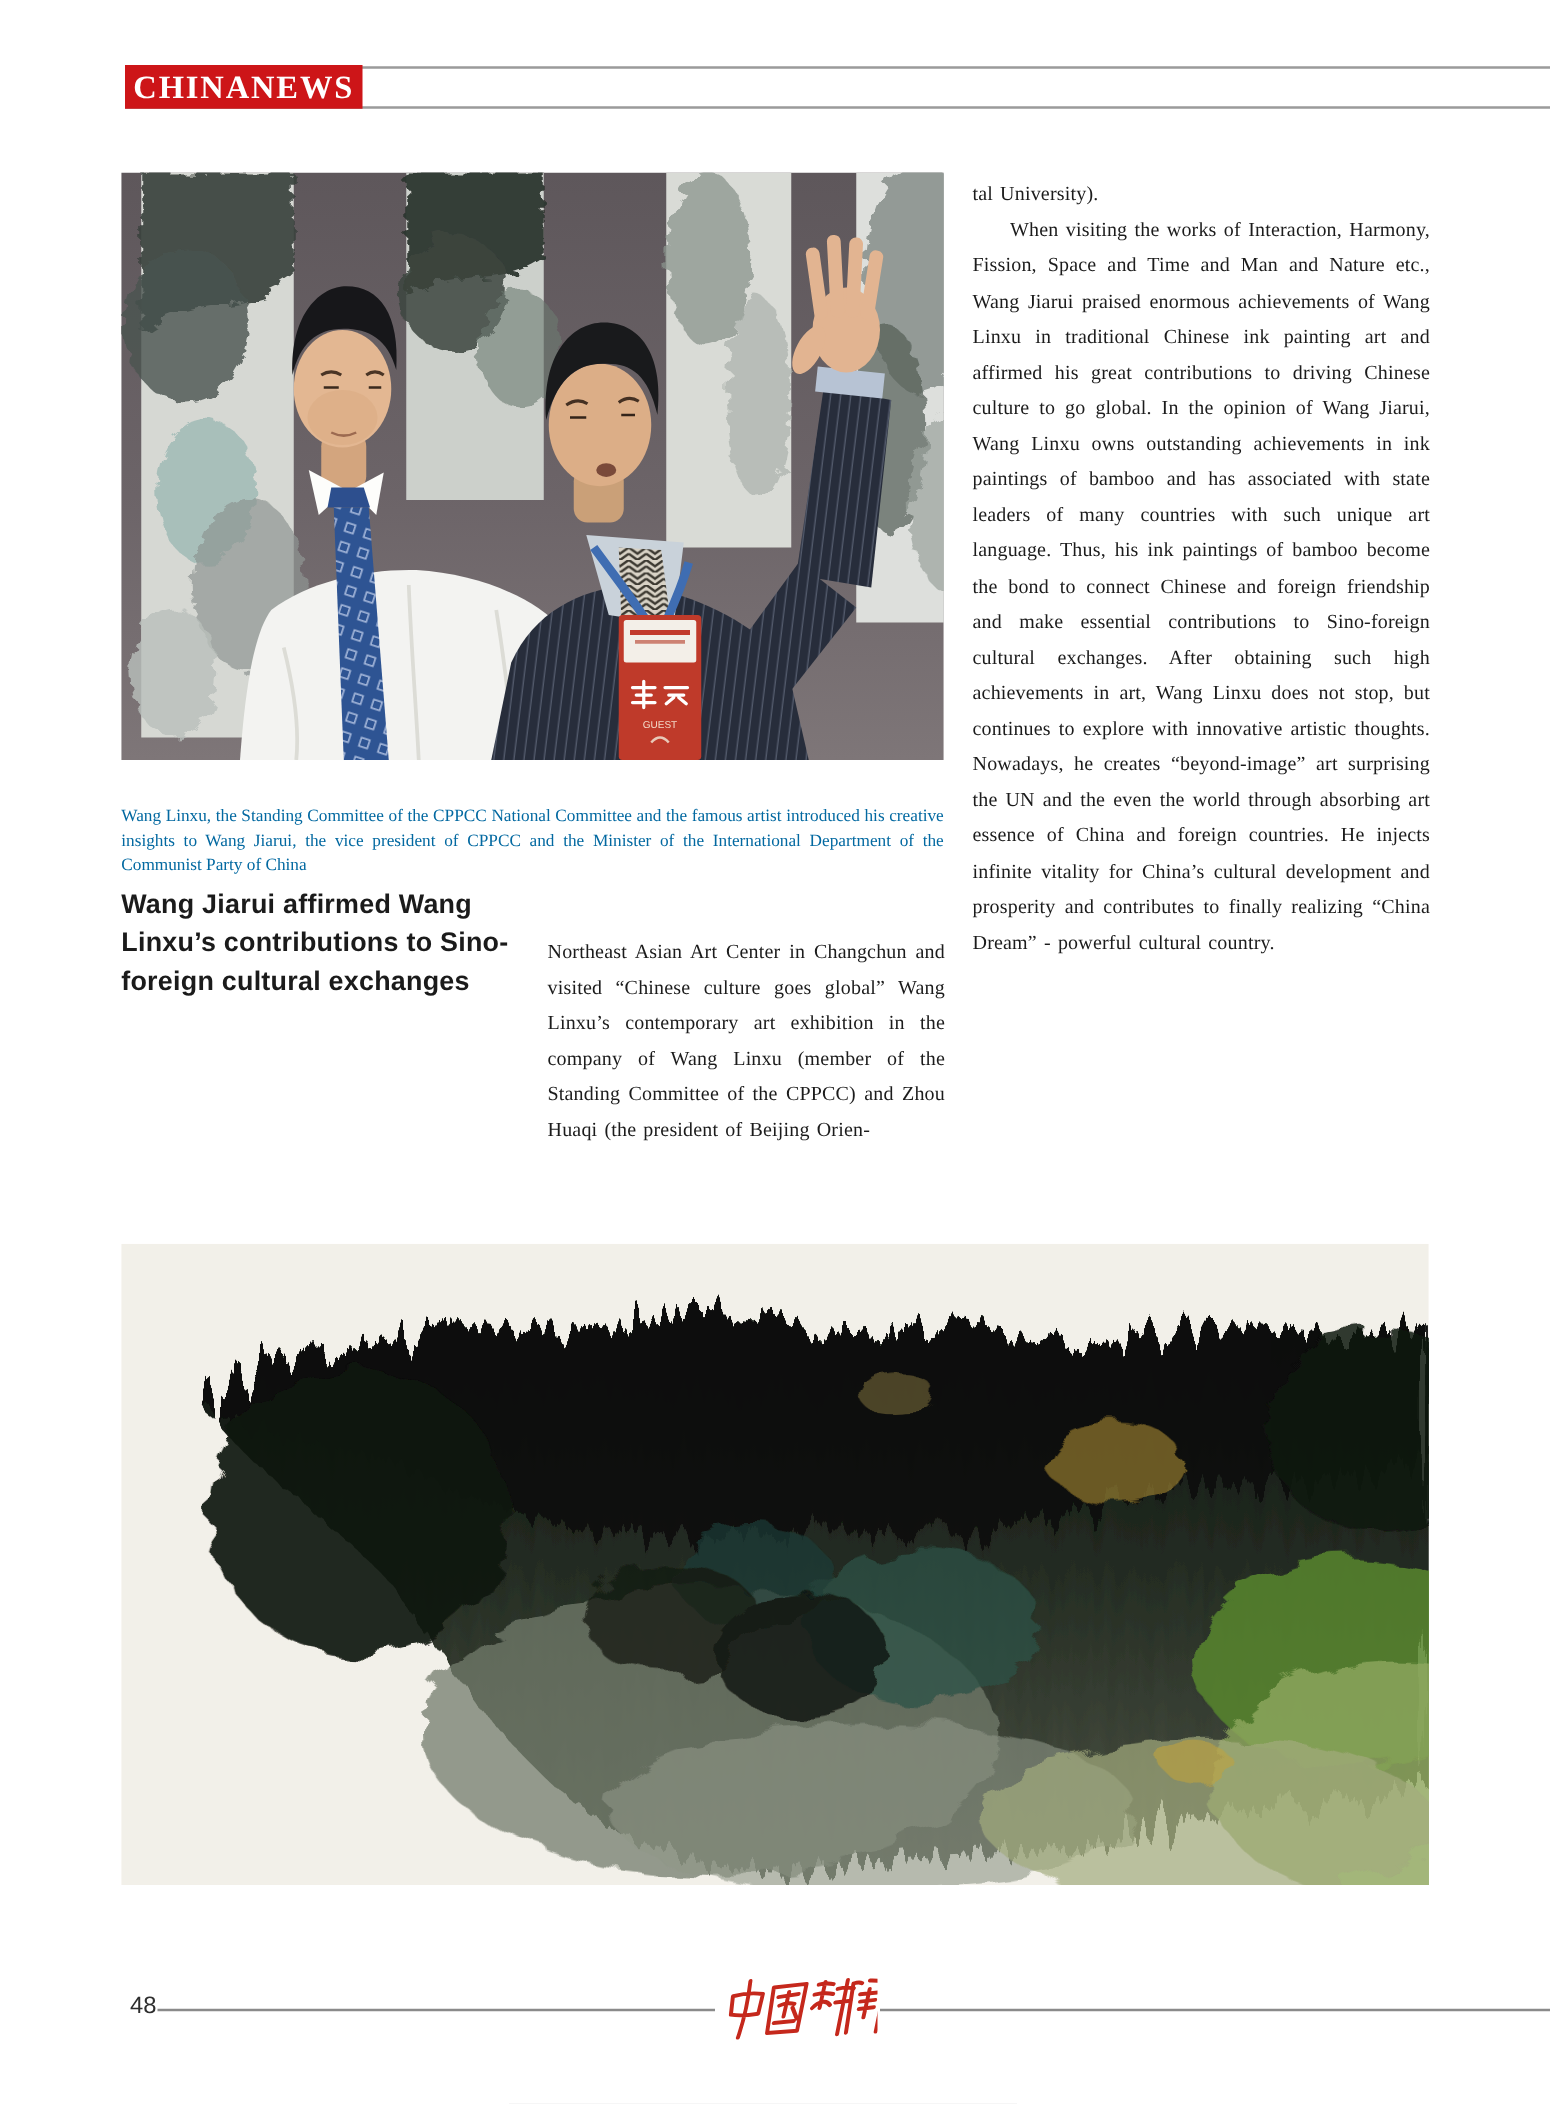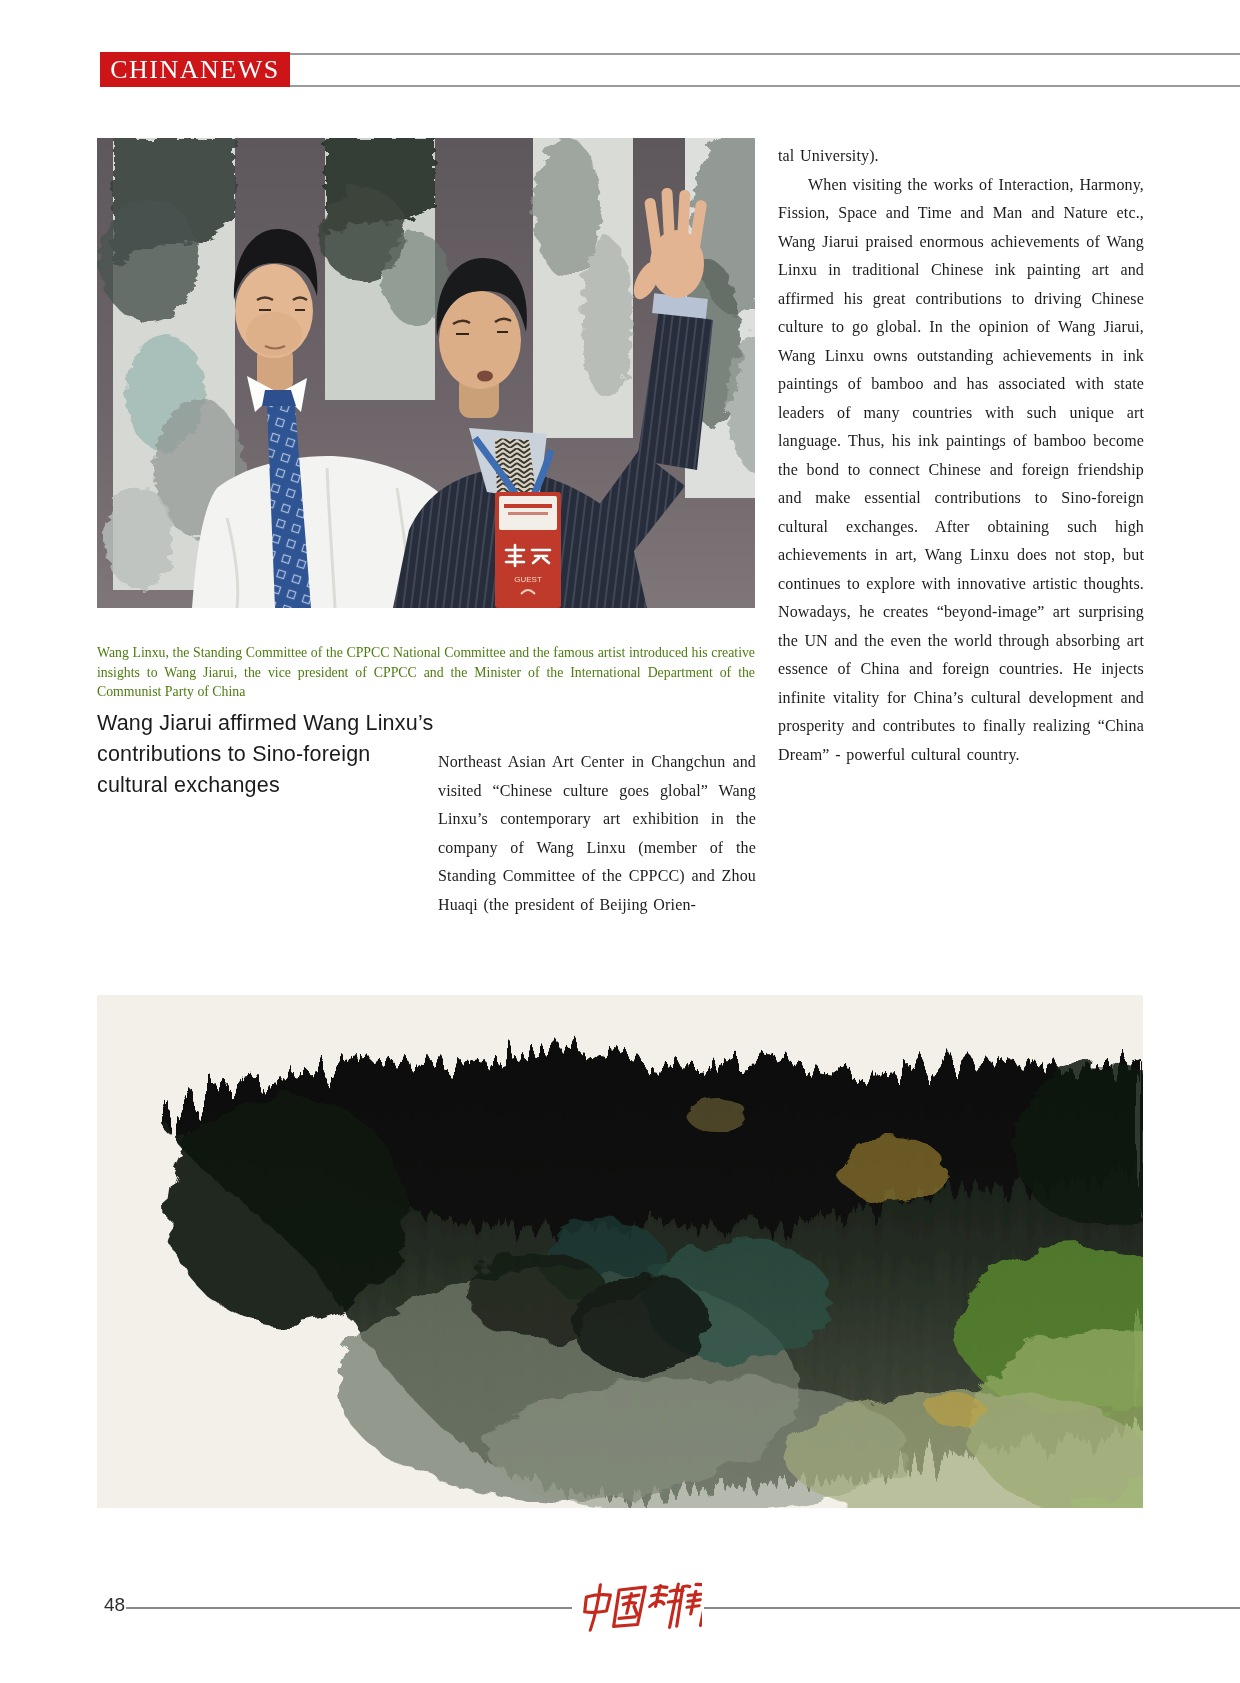--- a/index.html
+++ b/index.html
@@ -9,34 +9,34 @@
     font-family:"Liberation Serif",serif;color:#1c1c1c;
   }
   
   .rule{position:absolute;background:#9b9b9b;height:2px;}
   .rule-top{left:100px;right:0;top:53px;}
   .rule-bottom{left:100px;right:0;top:85px;}
   .brand-box{
     position:absolute;left:100px;top:52px;width:190px;height:35px;
     background:#cd1518;color:#ffffff;
     display:flex;align-items:center;justify-content:center;
-    font-family:"Liberation Serif",serif;font-weight:normal;
+    font-family:"Liberation Serif",serif;font-weight:bold;
     font-size:26px;letter-spacing:1.5px;
   }
   
   .photo{position:absolute;left:97px;top:138px;width:658px;height:470px;margin:0;}
   .photo svg{display:block;width:100%;height:100%;}
   .caption{
     position:absolute;left:97px;top:643px;width:658px;margin:0;
-    font-size:13.8px;line-height:19.5px;text-align:justify;color:#4d7c0f;
+    font-size:13.8px;line-height:19.5px;text-align:justify;color:#0369a1;
   }
   
   .headline{
     position:absolute;left:97px;top:708px;width:338px;margin:0;
-    font-family:"Liberation Sans",sans-serif;font-weight:400;
+    font-family:"Liberation Sans",sans-serif;font-weight:700;
     font-size:21.5px;line-height:31px;letter-spacing:.2px;color:#1b1b1b;
   }
   .col{position:absolute;font-size:16px;line-height:28.5px;
        text-align:justify;letter-spacing:.15px;word-spacing:1.5px;color:#1c1c1c;}
   .col p{margin:0;}
   .indent{text-indent:30px;}
   .col-1{left:97px;top:806px;width:314px;}
   .col-2{left:438px;top:748px;width:318px;}
   .col-3{left:778px;top:142px;width:366px;}
   

